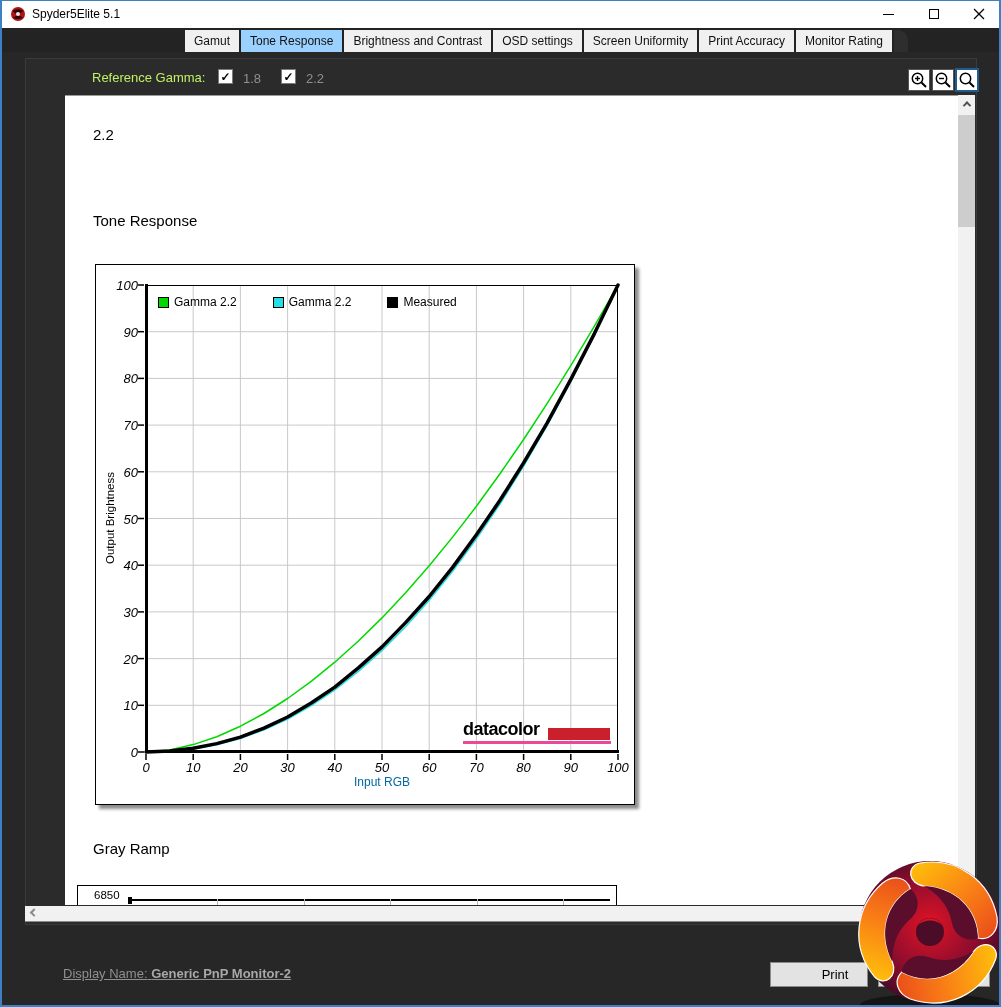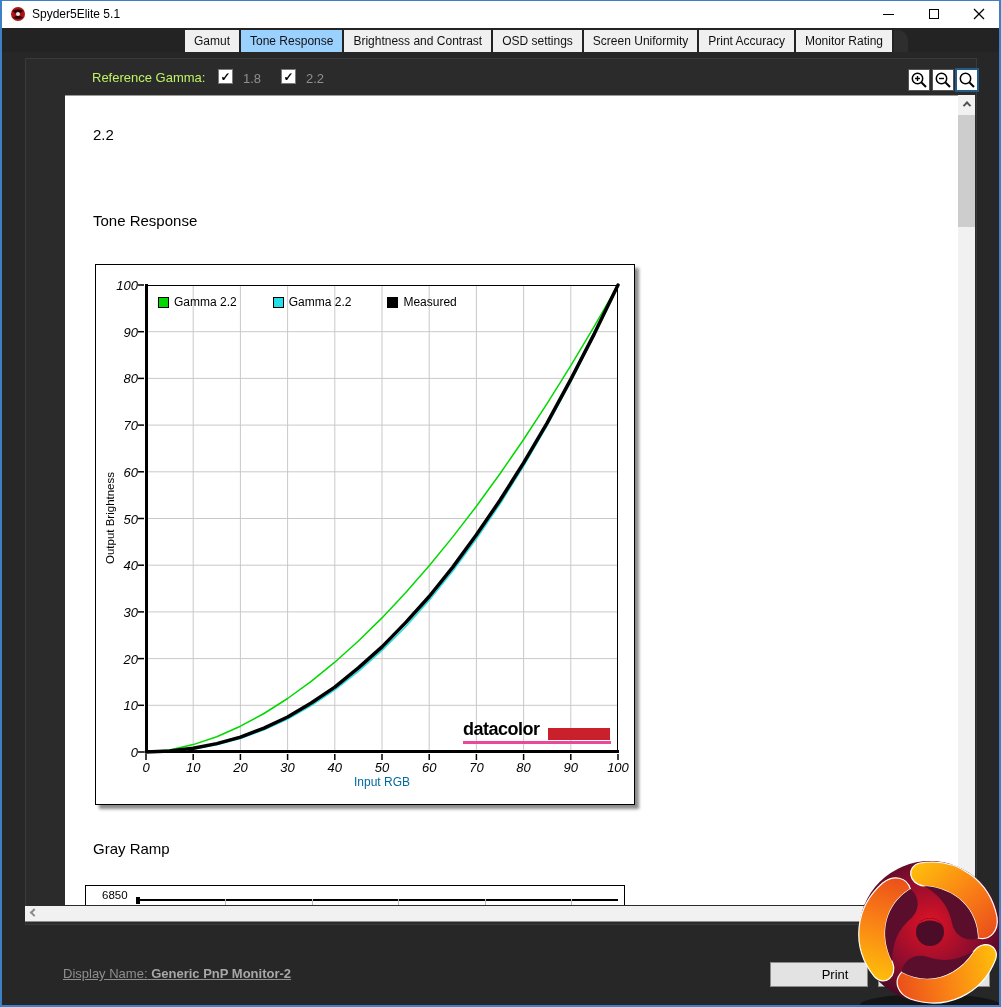--- a/index.html
+++ b/index.html
@@ -65,21 +65,21 @@
   #legend{position:absolute;left:62px;top:30px;display:flex;column-gap:36px;}
   .leg-item{display:flex;align-items:center;font-size:12px;color:#000;}
   .leg-swatch{width:11px;height:11px;border:1px solid #000;margin-right:5px;}
 
   
   #dc-logo{position:absolute;left:367px;top:453px;width:148px;height:26px;border-bottom:3px solid #ec4899;}
   #dc-text{position:absolute;left:0;bottom:1px;font-size:18px;font-weight:bold;letter-spacing:-0.5px;color:#000;}
   #dc-red{position:absolute;right:1px;bottom:1px;width:62px;height:12px;background:#c9202c;}
 
   
-  #chart2{position:absolute;left:20px;top:789px;width:540px;height:22px;background:#fff;border:1px solid #000;border-bottom:none;overflow:hidden;}
+  #chart2{position:absolute;left:12px;top:789px;width:540px;height:22px;background:#fff;border:1px solid #000;border-bottom:none;overflow:hidden;}
   #gr-tick-lab{position:absolute;left:16px;top:3px;font-size:11.5px;color:#000;}
   #gr-axis{position:absolute;left:53px;top:13px;width:479px;height:2px;background:#000;}
   #gr-tick{position:absolute;left:50px;top:11px;width:4px;height:7px;background:#000;}
   .gr-stub{position:absolute;top:13px;width:1px;height:9px;background:#bbb;}
 
   
   #footer-label{position:absolute;left:63px;top:966px;font-size:13px;color:#8f8f8f;text-decoration:underline;}
   #footer-value{font-weight:bold;color:#a8a8a8;}
   .pushbtn{position:absolute;top:962px;height:25px;background:#e3e3e3;border:1px solid #8a8a8a;font-size:13px;color:#000;display:flex;align-items:center;justify-content:center;cursor:default;padding-left:32px;}
   #print-btn{left:770px;width:98px;}

